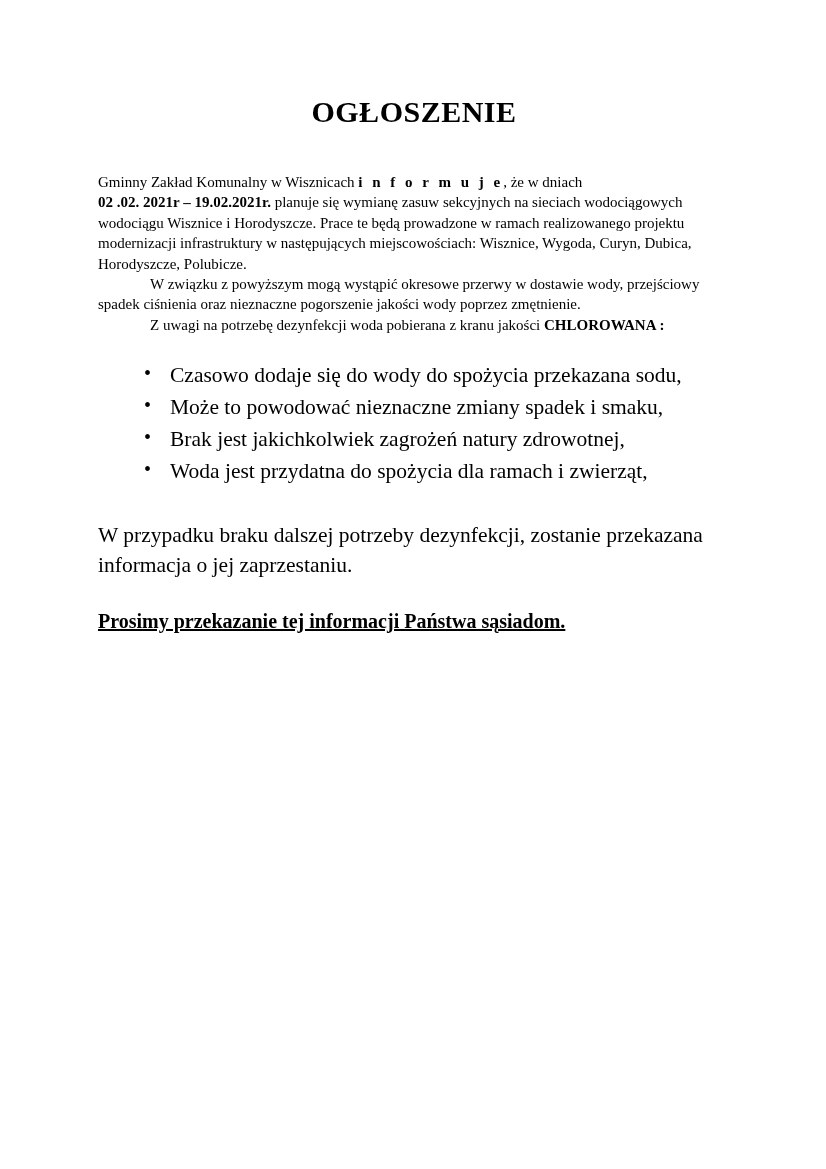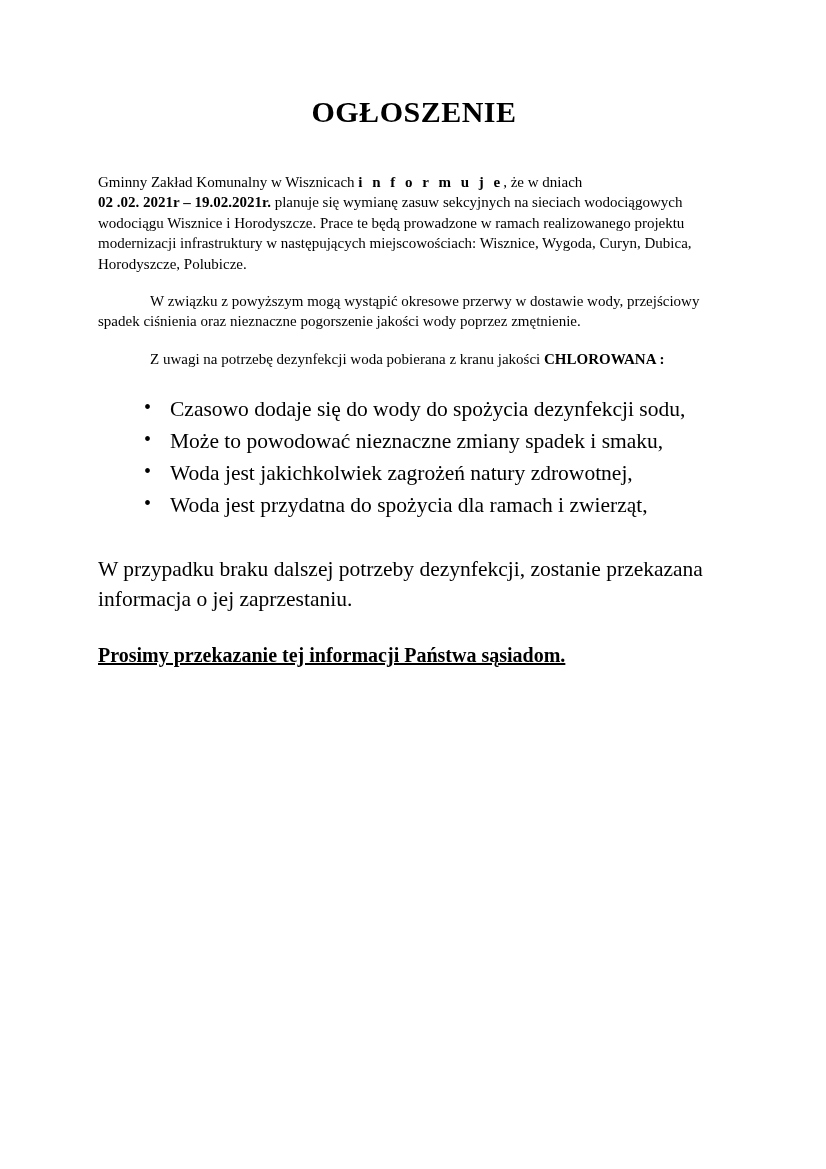--- a/index.html
+++ b/index.html
@@ -29,21 +29,20 @@
     margin: 0 0 44px 0;
     line-height: 1.1;
   }
   .para {
     font-size: 15px;
     line-height: 1.36;
     margin: 0 0 0 0;
     text-align: left;
   }
   .para + .para {
-    margin-top: 17px;
   }
   .indent {
     text-indent: 52px;
   }
   .spaced {
     font-weight: bold;
     letter-spacing: 3px;
   }
   b, .b {
     font-weight: bold;
@@ -93,23 +92,23 @@
     <span>Gminny Zakład Komunalny w Wisznicach </span><span class="spaced">i n f o r m u j e</span><span>,</span><span> że w dniach  </span><span class="b nowrap">02 .02. 2021r – 19.02.2021r.</span><span> planuje się wymianę zasuw sekcyjnych na sieciach wodociągowych wodociągu Wisznice i Horodyszcze. Prace te będą prowadzone w ramach realizowanego projektu modernizacji infrastruktury w następujących miejscowościach: Wisznice, Wygoda, Curyn, Dubica, Horodyszcze, Polubicze.</span>
   </p>
 
   <p class="para indent">W związku z powyższym mogą wystąpić okresowe przerwy w dostawie wody,  przejściowy spadek ciśnienia oraz nieznaczne pogorszenie jakości wody poprzez zmętnienie.</p>
 
   <p class="para indent">
     <span>Z uwagi na potrzebę dezynfekcji woda pobierana z kranu jakości </span><span class="b">CHLOROWANA :</span>
   </p>
 
   <ul class="bullets">
-    <li>Czasowo dodaje się do wody do spożycia dezynfekcji sodu,</li>
+    <li>Czasowo dodaje się do wody do spożycia przekazana sodu,</li>
     <li>Może to powodować nieznaczne zmiany spadek i smaku,</li>
-    <li>Woda jest  jakichkolwiek zagrożeń natury zdrowotnej,</li>
+    <li>Brak jest  jakichkolwiek zagrożeń natury zdrowotnej,</li>
     <li>Woda  jest przydatna do spożycia dla ramach i zwierząt,</li>
   </ul>
 
   <p class="closing">W przypadku braku dalszej potrzeby dezynfekcji, zostanie przekazana informacja o jej zaprzestaniu.</p>
 
   <p class="closing2">Prosimy przekazanie  tej informacji Państwa sąsiadom.</p>
 
 </div>
 
 </body></html>

